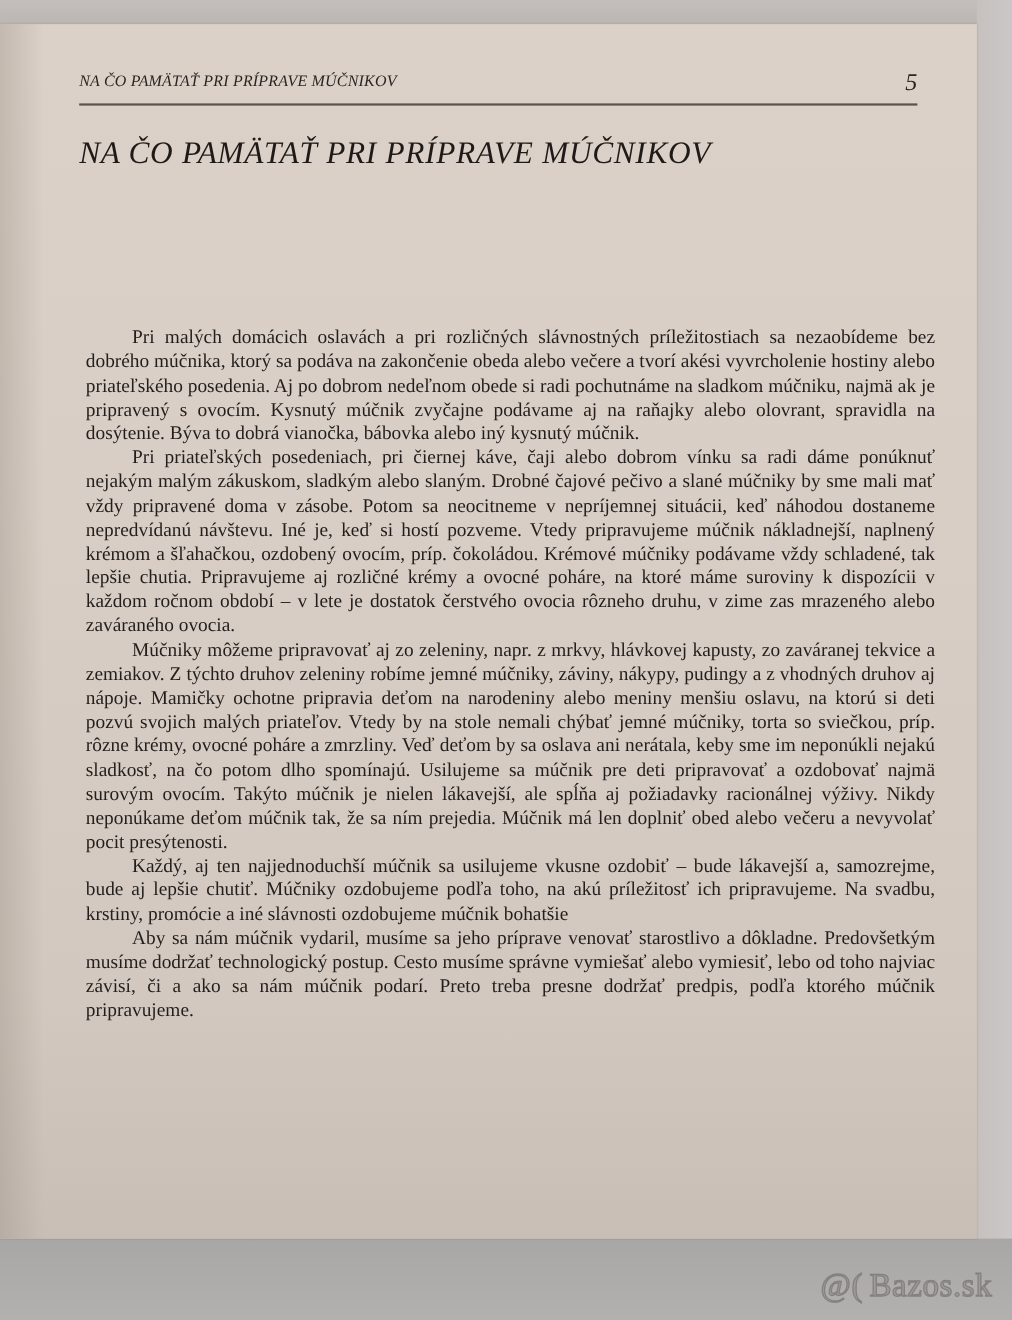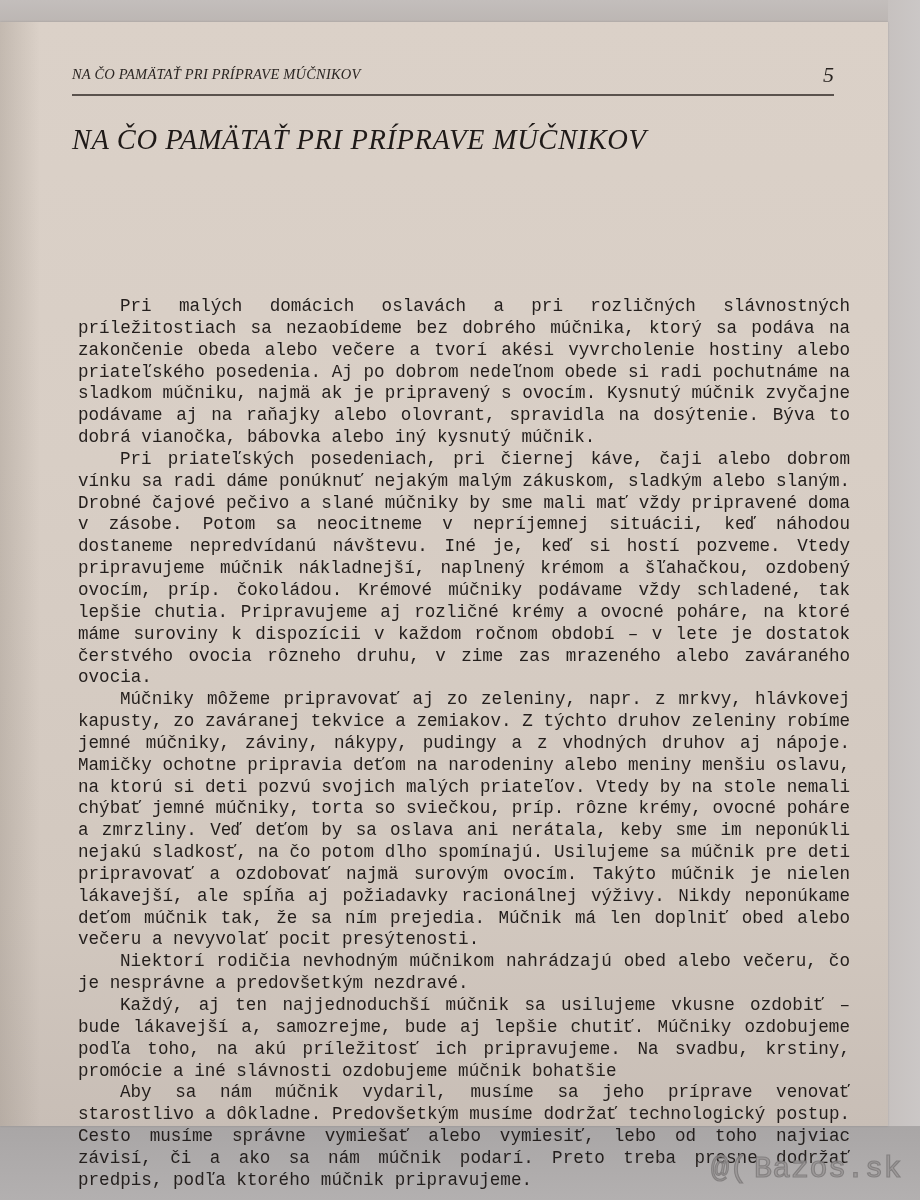--- a/index.html
+++ b/index.html
@@ -52,24 +52,24 @@
   }
   .bleed {
     position:absolute; left:300px; top:160px; width:560px; height:130px;
     opacity:0.08; overflow:hidden; font-size:12.5px; line-height:21px; color:#000;
   }
   .body-text {
     position:absolute; left:78px; top:296px; width:772px;
     font-size:17.6px; line-height:21.85px; color:#231e1c;
     text-align:justify; hyphens:none;
   }
-  .body-text p { margin:0; text-indent:42px;font-family:Liberation Mono, monospace; }
+  .body-text p { margin:0; text-indent:42px; }
   .watermark {
     position:absolute; right:18px; top:1152px;
-    font-family:Liberation Mono, monospace;
+    font-family:Liberation Serif, serif;
     font-size:30px; color:#9c9898; letter-spacing:0.5px;
     -webkit-text-stroke:1.2px #7d7a7a; opacity:0.85;
   }
   .watermark .at { font-size:30px; margin-right:6px; }
 </style>
 </head>
 <body>
 
 <div class="backdrop-top"></div>
 <div class="backdrop-right"></div>
@@ -85,20 +85,19 @@
 <div class="head-rule"></div>
 
 <div class="chapter-title">NA ČO PAMÄTAŤ PRI PRÍPRAVE MÚČNIKOV</div>
 
 <div class="bleed"></div>
 
 <div class="body-text">
   <p>Pri malých domácich oslavách a pri rozličných slávnostných príležitostiach sa nezaobídeme bez dobrého múčnika, ktorý sa podáva na zakončenie obeda alebo večere a tvorí akési vyvrcholenie hostiny alebo priateľského posedenia. Aj po dobrom nedeľnom obede si radi pochutnáme na sladkom múčniku, najmä ak je pripravený s ovocím. Kysnutý múčnik zvyčajne podávame aj na raňajky alebo olovrant, spravidla na dosýtenie. Býva to dobrá vianočka, bábovka alebo iný kysnutý múčnik.</p>
   <p>Pri priateľských posedeniach, pri čiernej káve, čaji alebo dobrom vínku sa radi dáme ponúknuť nejakým malým zákuskom, sladkým alebo slaným. Drobné čajové pečivo a slané múčniky by sme mali mať vždy pripravené doma v zásobe. Potom sa neocitneme v nepríjemnej situácii, keď náhodou dostaneme nepredvídanú návštevu. Iné je, keď si hostí pozveme. Vtedy pripravujeme múčnik nákladnejší, naplnený krémom a šľahačkou, ozdobený ovocím, príp. čokoládou. Krémové múčniky podávame vždy schladené, tak lepšie chutia. Pripravujeme aj rozličné krémy a ovocné poháre, na ktoré máme suroviny k dispozícii v každom ročnom období – v lete je dostatok čerstvého ovocia rôzneho druhu, v zime zas mrazeného alebo zaváraného ovocia.</p>
   <p>Múčniky môžeme pripravovať aj zo zeleniny, napr. z mrkvy, hlávkovej kapusty, zo zaváranej tekvice a zemiakov. Z týchto druhov zeleniny robíme jemné múčniky, záviny, nákypy, pudingy a z vhodných druhov aj nápoje. Mamičky ochotne pripravia deťom na narodeniny alebo meniny menšiu oslavu, na ktorú si deti pozvú svojich malých priateľov. Vtedy by na stole nemali chýbať jemné múčniky, torta so sviečkou, príp. rôzne krémy, ovocné poháre a zmrzliny. Veď deťom by sa oslava ani nerátala, keby sme im neponúkli nejakú sladkosť, na čo potom dlho spomínajú. Usilujeme sa múčnik pre deti pripravovať a ozdobovať najmä surovým ovocím. Takýto múčnik je nielen lákavejší, ale spĺňa aj požiadavky racionálnej výživy. Nikdy neponúkame deťom múčnik tak, že sa ním prejedia. Múčnik má len doplniť obed alebo večeru a nevyvolať pocit presýtenosti.</p>
-  <p>Niektorí rodičia nevhodným múčnikom nahrádzajú obed alebo večeru, čo je nesprávne a predovšetkým nezdravé.</p>
   <p>Každý, aj ten najjednoduchší múčnik sa usilujeme vkusne ozdobiť – bude lákavejší a, samozrejme, bude aj lepšie chutiť. Múčniky ozdobujeme podľa toho, na akú príležitosť ich pripravujeme. Na svadbu, krstiny, promócie a iné slávnosti ozdobujeme múčnik bohatšie</p>
   <p>Aby sa nám múčnik vydaril, musíme sa jeho príprave venovať starostlivo a dôkladne. Predovšetkým musíme dodržať technologický postup. Cesto musíme správne vymiešať alebo vymiesiť, lebo od toho najviac závisí, či a ako sa nám múčnik podarí. Preto treba presne dodržať predpis, podľa ktorého múčnik pripravujeme.</p>
 </div>
 
 <div class="watermark">
   <span class="at">@(</span><span>Bazos.sk</span>
 </div>
 
 </body></html>

